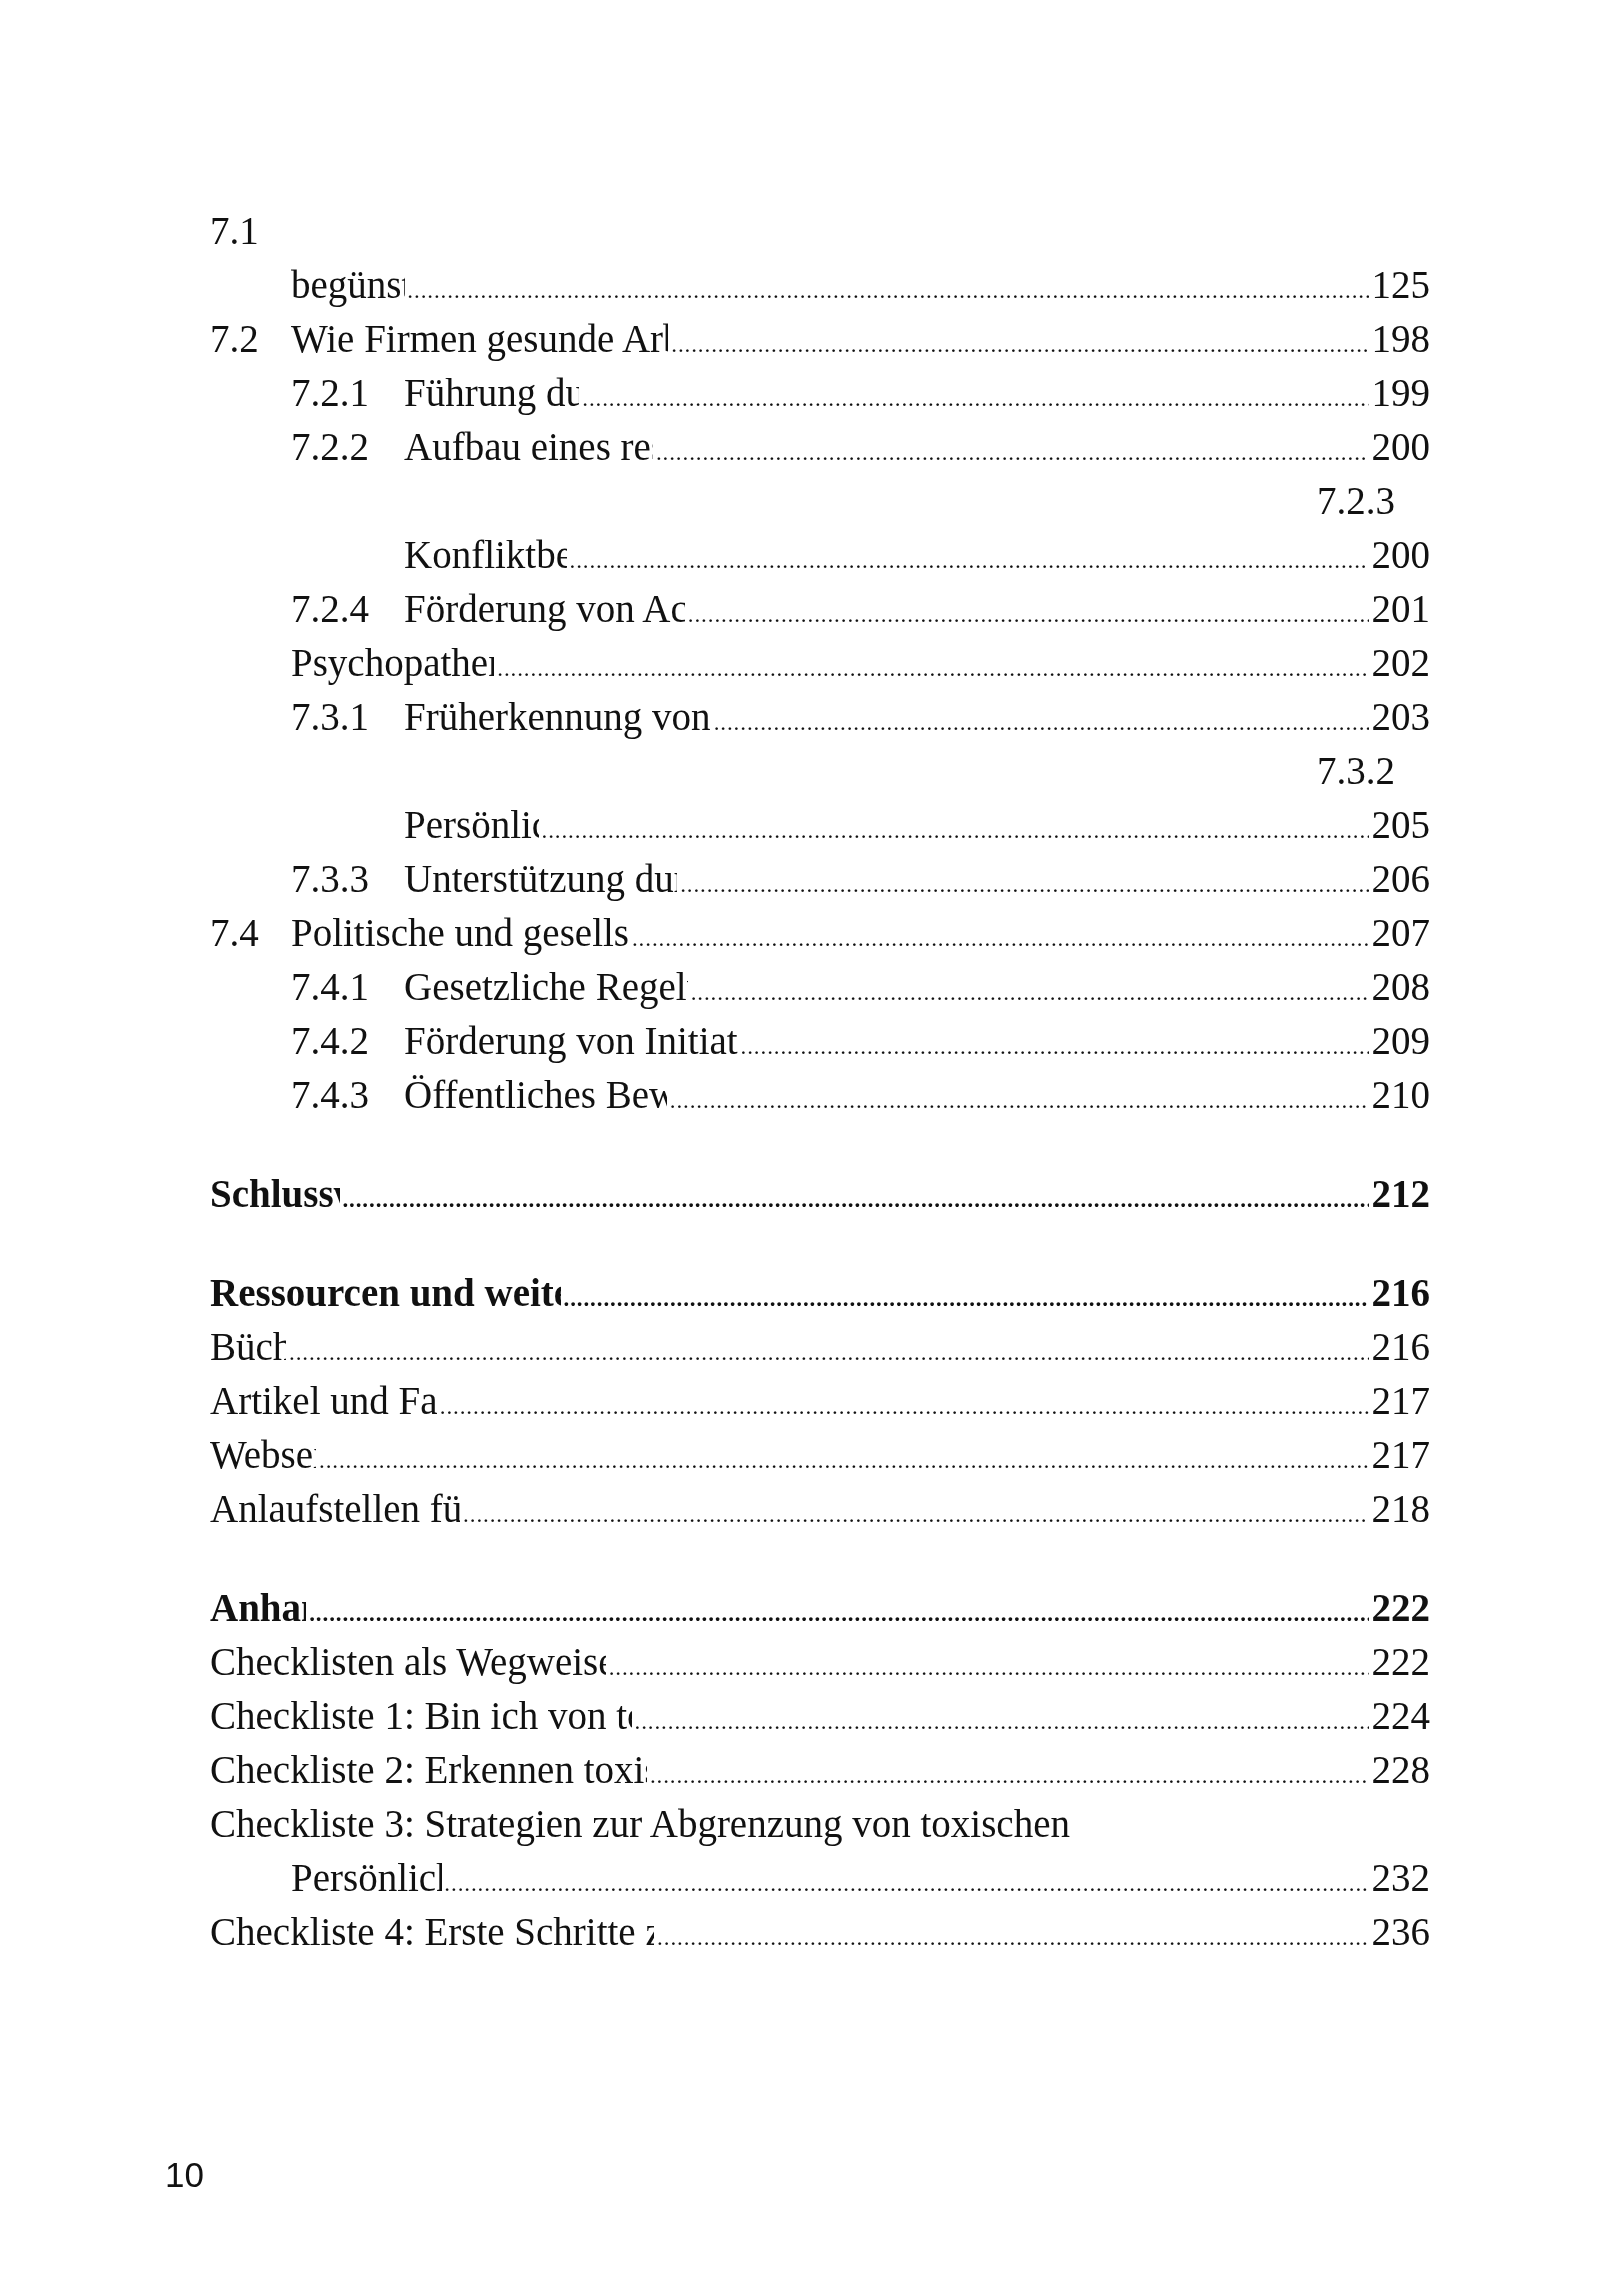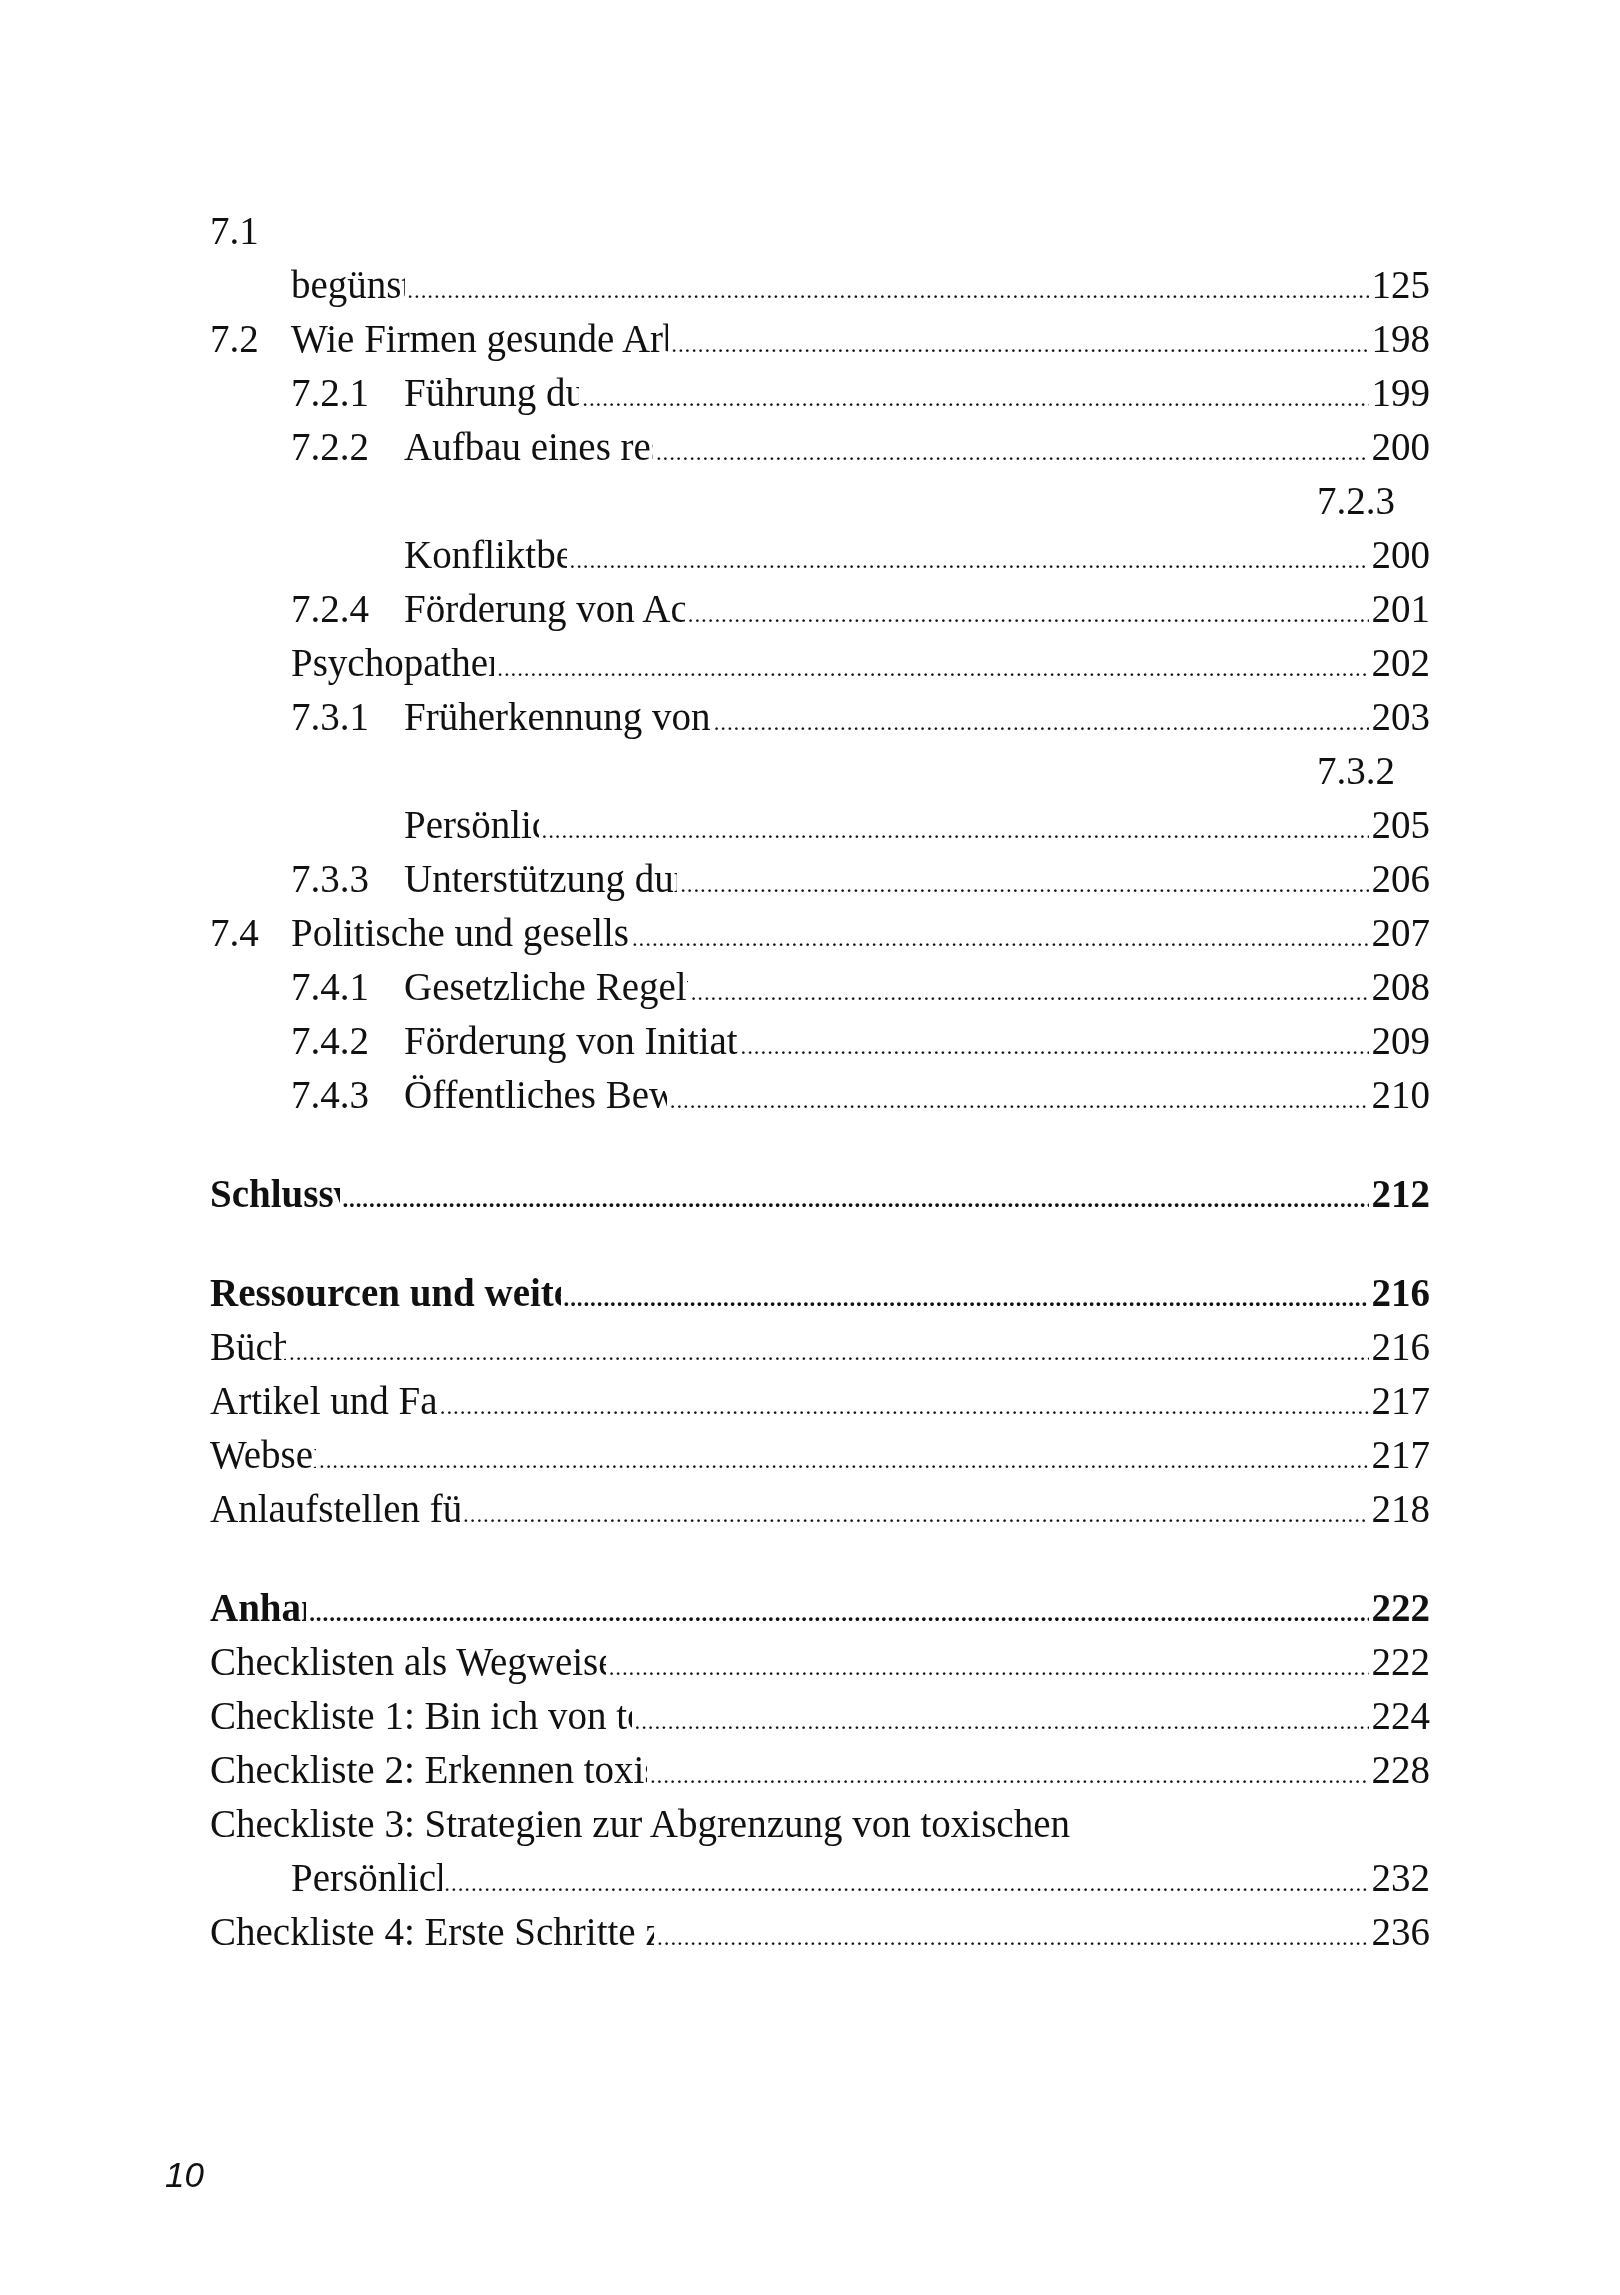--- a/index.html
+++ b/index.html
@@ -13,21 +13,21 @@
   .lvl3 .num { width: 113px; }
   .cont2 { padding-left: 81px; }
   .cont3 { padding-left: 194px; }
   .contA { padding-left: 81px; }
   .title { flex: 0 1 auto; overflow: hidden; }
   .leader { flex: 1 1 auto; overflow: hidden; margin: 0 2.8px; font-size: 23px; letter-spacing: 0.9px; }
   .leader::before { content: "................................................................................................................................................................................................................................................"; }
   .page { flex: 0 0 auto; }
   .bold { font-weight: bold; }
   .gap { height: 45px; }
-  .footer-num { position: absolute; left: 165px; top: 2155px; font-family: "Liberation Sans", "DejaVu Sans", sans-serif; font-size: 35px; font-style: italic; }
+  .footer-num { position: absolute; left: 165px; top: 2155px; font-family: "Liberation Sans", "DejaVu Sans", sans-serif; font-size: 35px; }
 </style>
 </head>
 <body>
 
 <div class="toc">
 
   <div class="row lvl2">
     <span class="num">7.1</span>
   </div>
   <div class="row cont2">

